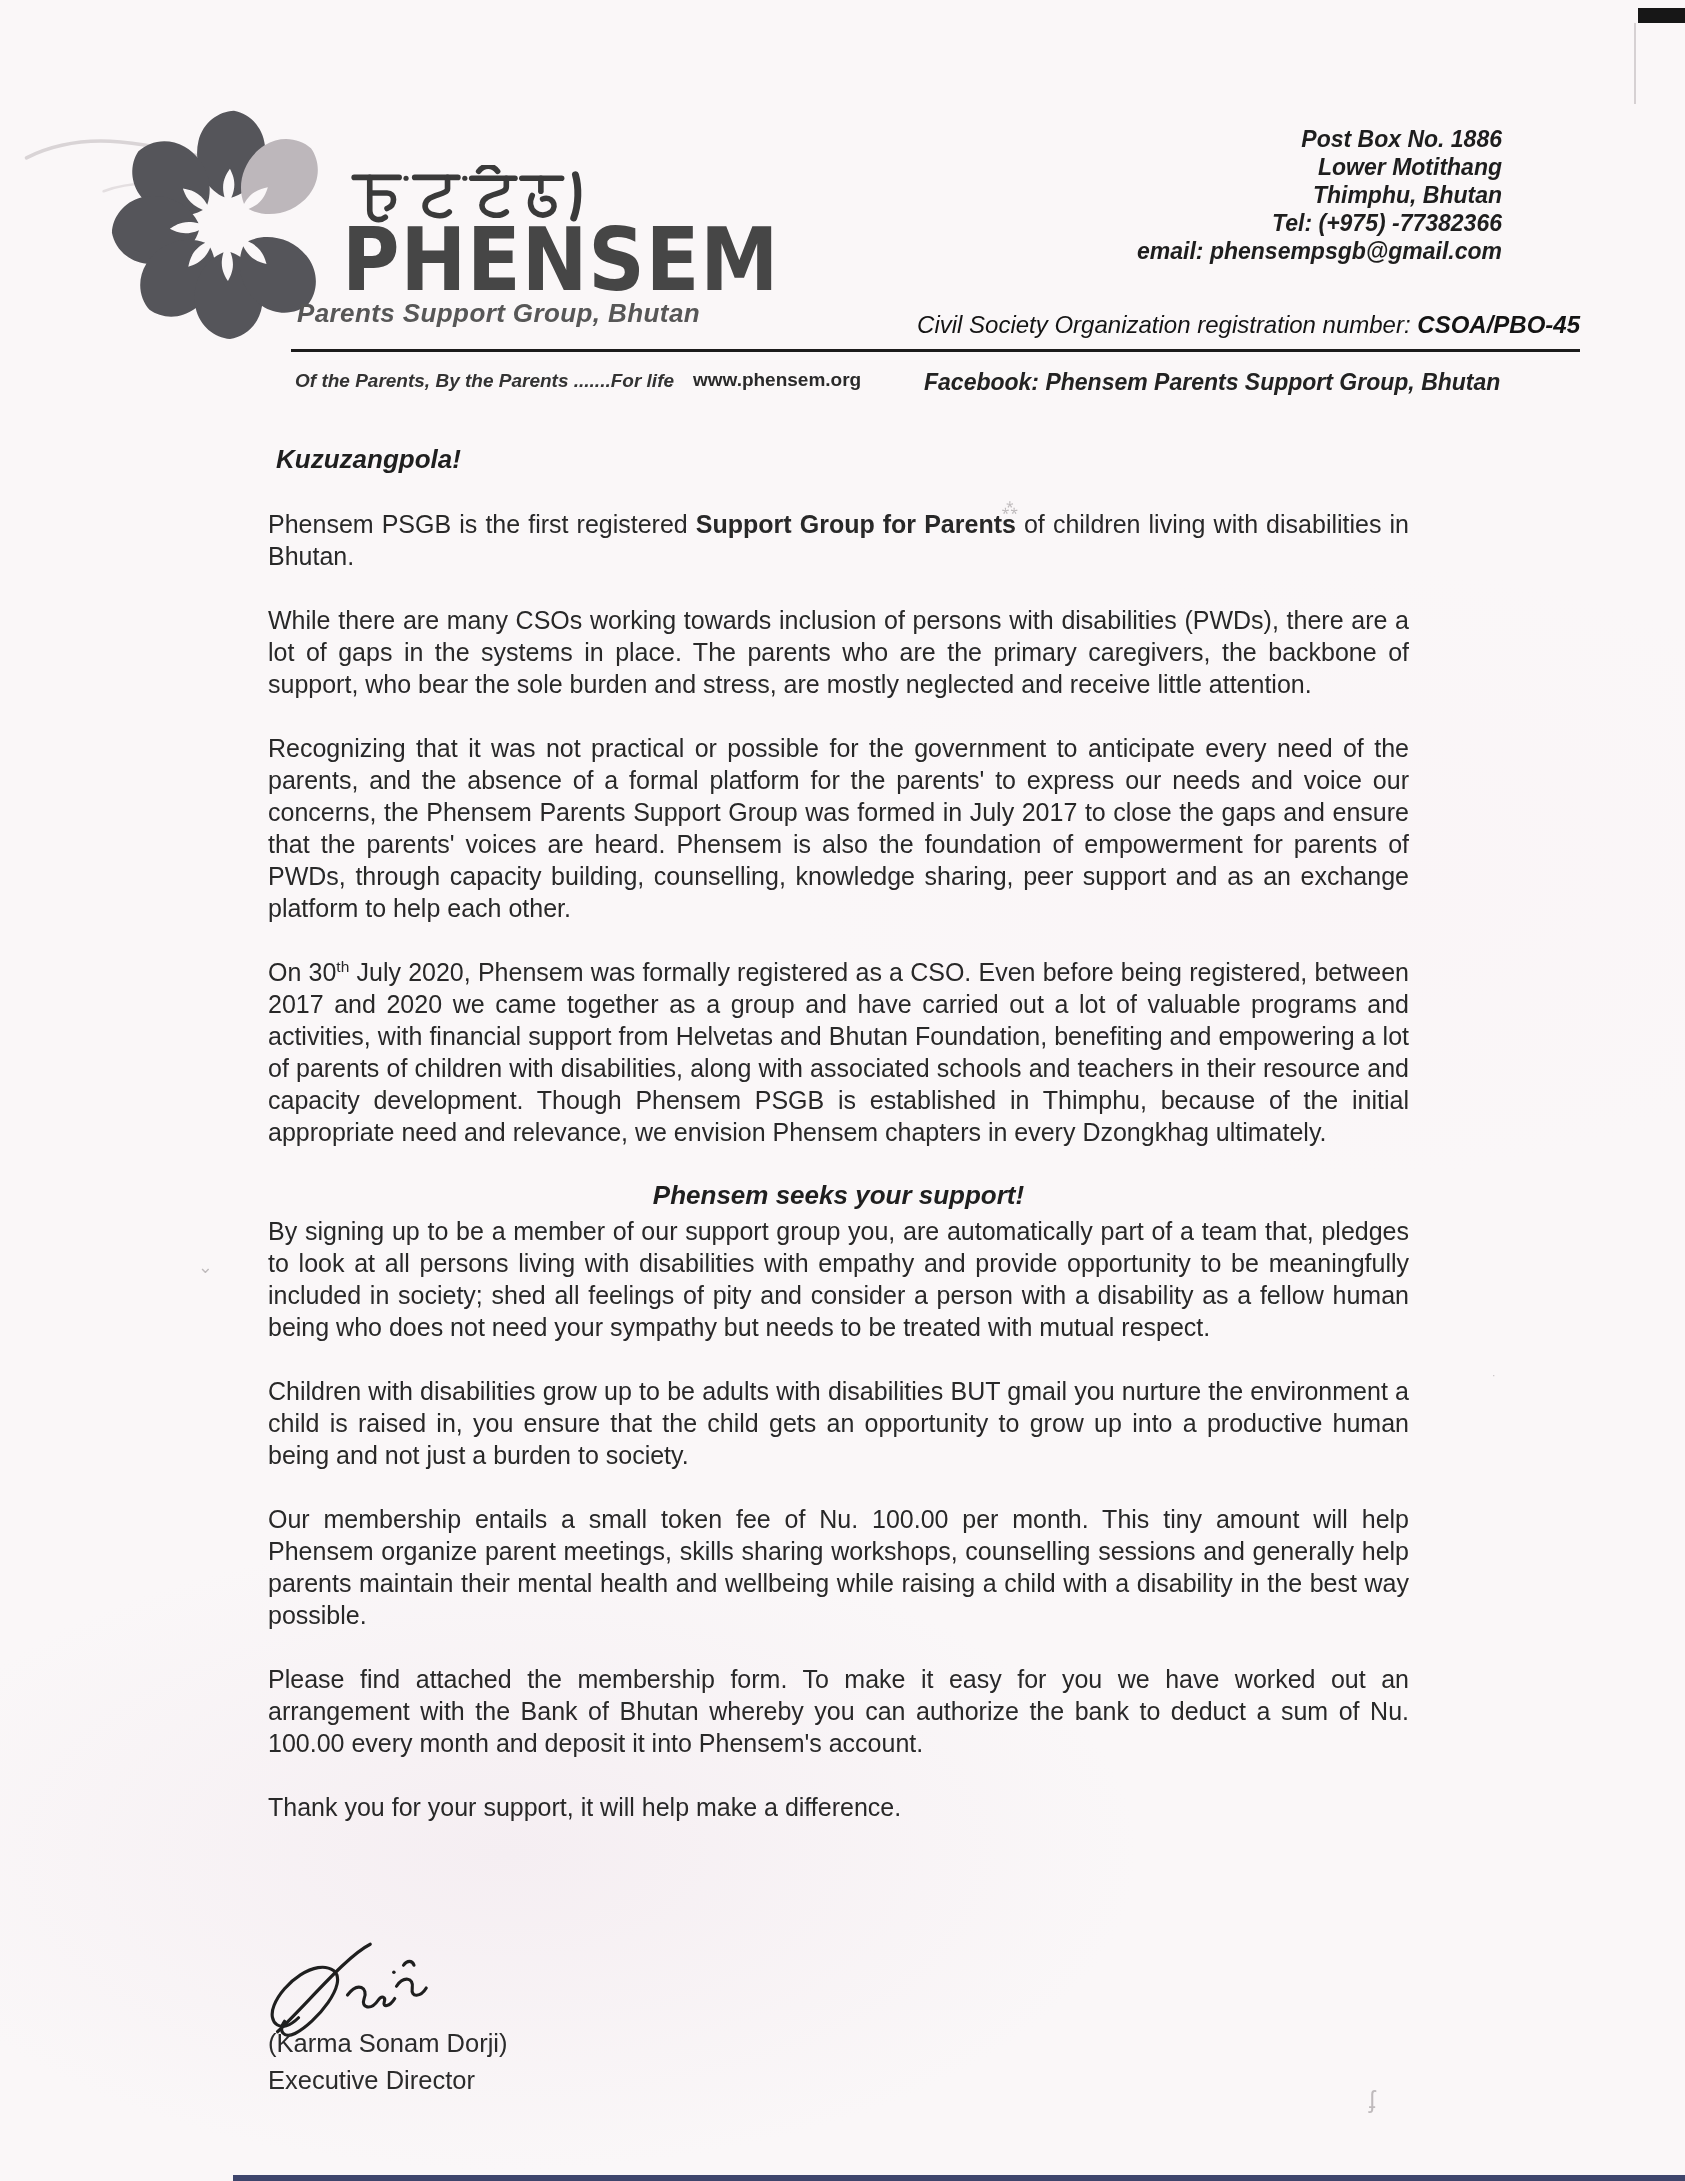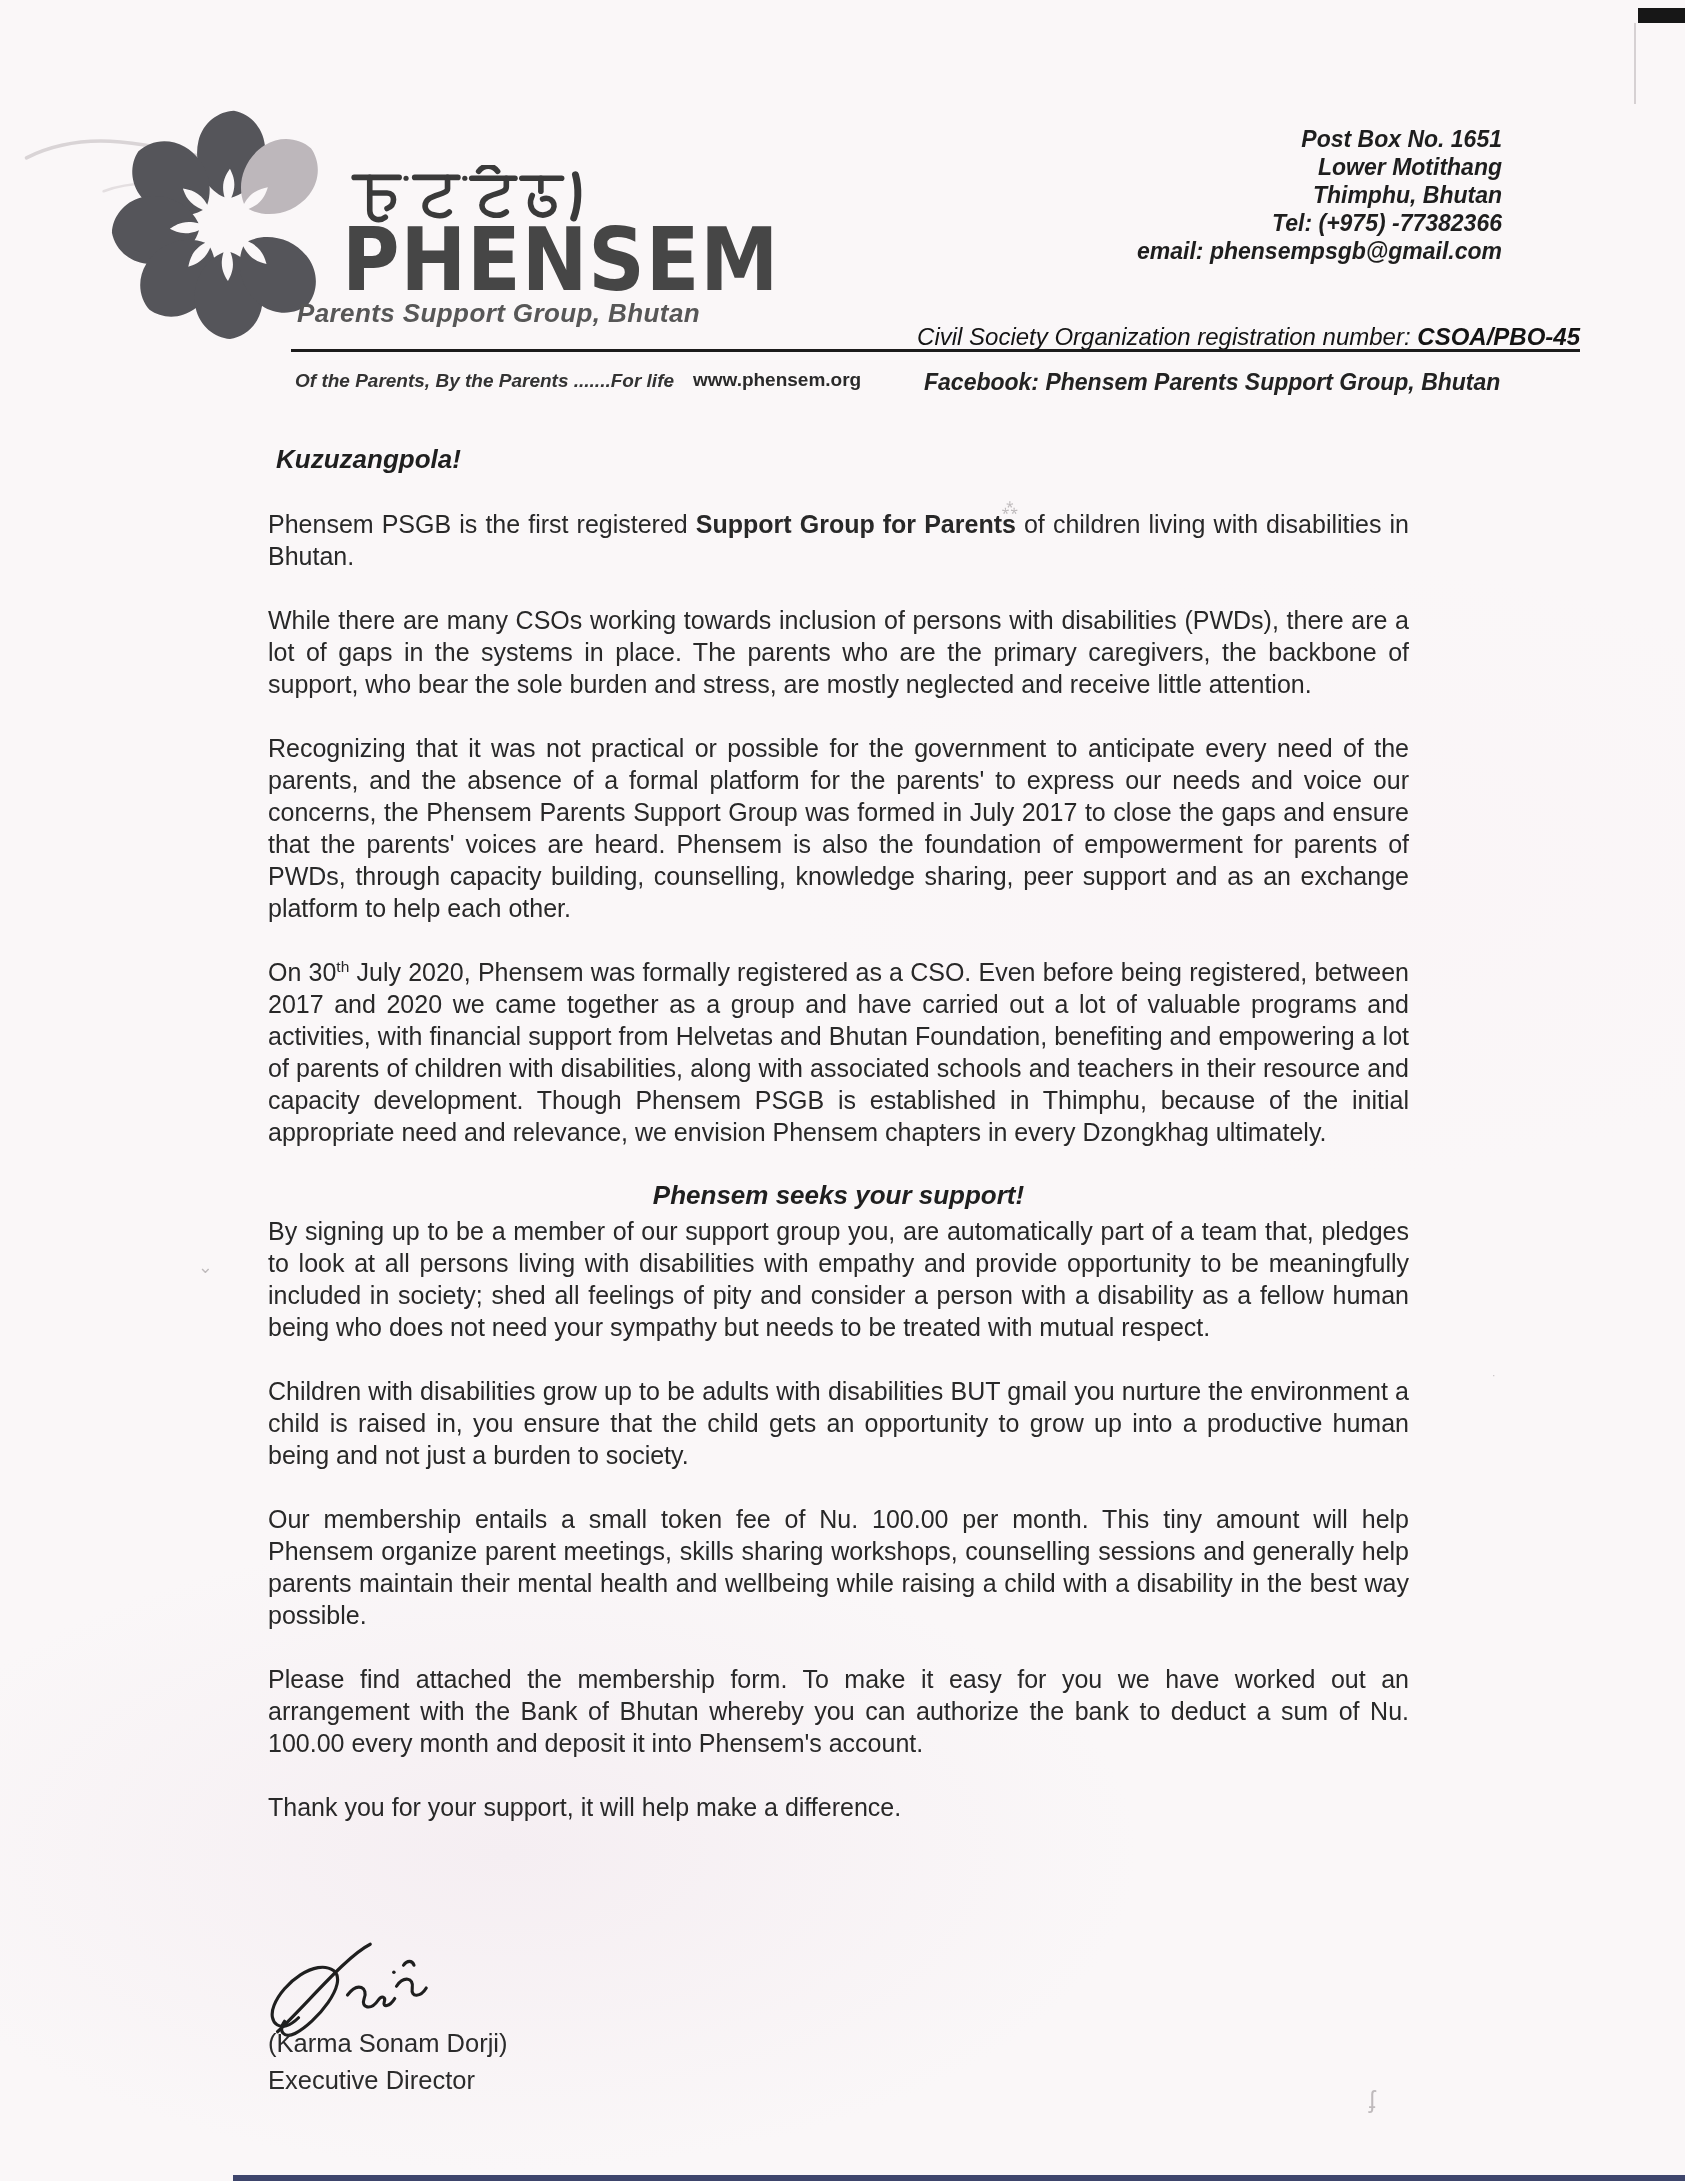--- a/index.html
+++ b/index.html
@@ -34,21 +34,21 @@
   .logo-subtitle{
     position:absolute;left:297px;top:298px;
     font-size:26px;font-weight:700;font-style:italic;color:#575757;letter-spacing:0.4px;
   }
   .contact{
     position:absolute;right:183px;top:125px;
     text-align:right;font-weight:700;font-style:italic;
     font-size:23px;line-height:28px;color:#1e1e1e;
   }
   .registration{
-    position:absolute;right:105px;top:323px;white-space:nowrap;
+    position:absolute;right:105px;top:311px;white-space:nowrap;
     font-style:italic;font-size:24px;color:#141414;
   }
   .registration .reg-number{font-weight:700;}
   .header-rule{position:absolute;left:291px;top:349px;width:1289px;height:2.6px;background:#1c1c1c;}
   .tagline{
     position:absolute;left:295px;top:370px;
     font-size:19px;font-weight:700;font-style:italic;color:#333;
   }
   .website{
     position:absolute;left:693px;top:369px;
@@ -127,21 +127,21 @@
         <path d="M222,15 V30"></path>
         <path d="M212,35 C204,52 222,64 234,54 C242,46 234,35 224,39"></path>
       <path d="M262,11 C266,25 266,45 260,61" stroke-width="8"></path>
     </g>
   </svg>
 
   <div class="wordmark">PHENSEM</div>
   <div class="logo-subtitle">Parents Support Group, Bhutan</div>
 
   <div class="contact">
-    <div>Post Box No. 1651</div>
+    <div>Post Box No. 1886</div>
     <div>Lower Motithang</div>
     <div>Thimphu, Bhutan</div>
     <div>Tel: (+975) -77382366</div>
     <div>email: phensempsgb@gmail.com</div>
   </div>
 
   <div class="registration"><span>Civil Society Organization registration number: </span><span class="reg-number">CSOA/PBO-45</span></div>
 
   <div class="header-rule"></div>
 

